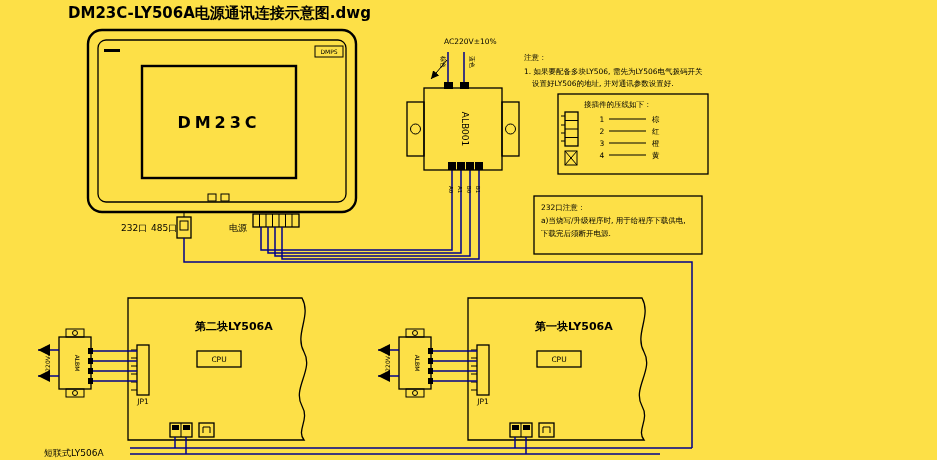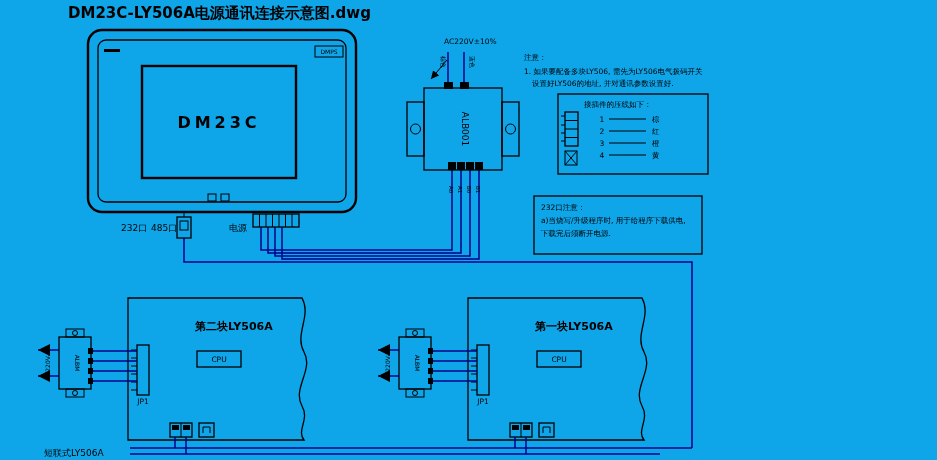--- a/index.html
+++ b/index.html
@@ -1,16 +1,16 @@
 <!DOCTYPE html>
 <html style="--wire: #00008B; --outline: #000000;"><head>
 <meta charset="utf-8">
 <style>
   html,body{margin:0;padding:0;background:#fff;}
-  #stage{position:relative;width:937px;height:460px;background:#0ea5e9;overflow:hidden;}
+  #stage{position:relative;width:937px;height:460px;background:#fde047;overflow:hidden;}
   svg{display:block;}
   text{font-family:"DejaVu Sans","Liberation Sans",sans-serif;fill:#000;}
   .ln{stroke:var(--outline,#000);fill:none;stroke-width:1.3px;}
   .ln2{stroke:var(--outline,#000);fill:none;stroke-width:2.4px;}
   .lnt{stroke:var(--outline,#000);fill:none;stroke-width:1px;}
   .wire{stroke:var(--wire,#00008B);fill:none;stroke-width:1.5px;}
   .blk{fill:var(--outline,#000);stroke:none;}
   .ttl{font-size:15px;font-weight:600;}
   .big{font-size:16px;font-weight:700;letter-spacing:4px;}
   .med{font-size:11px;font-weight:600;}

